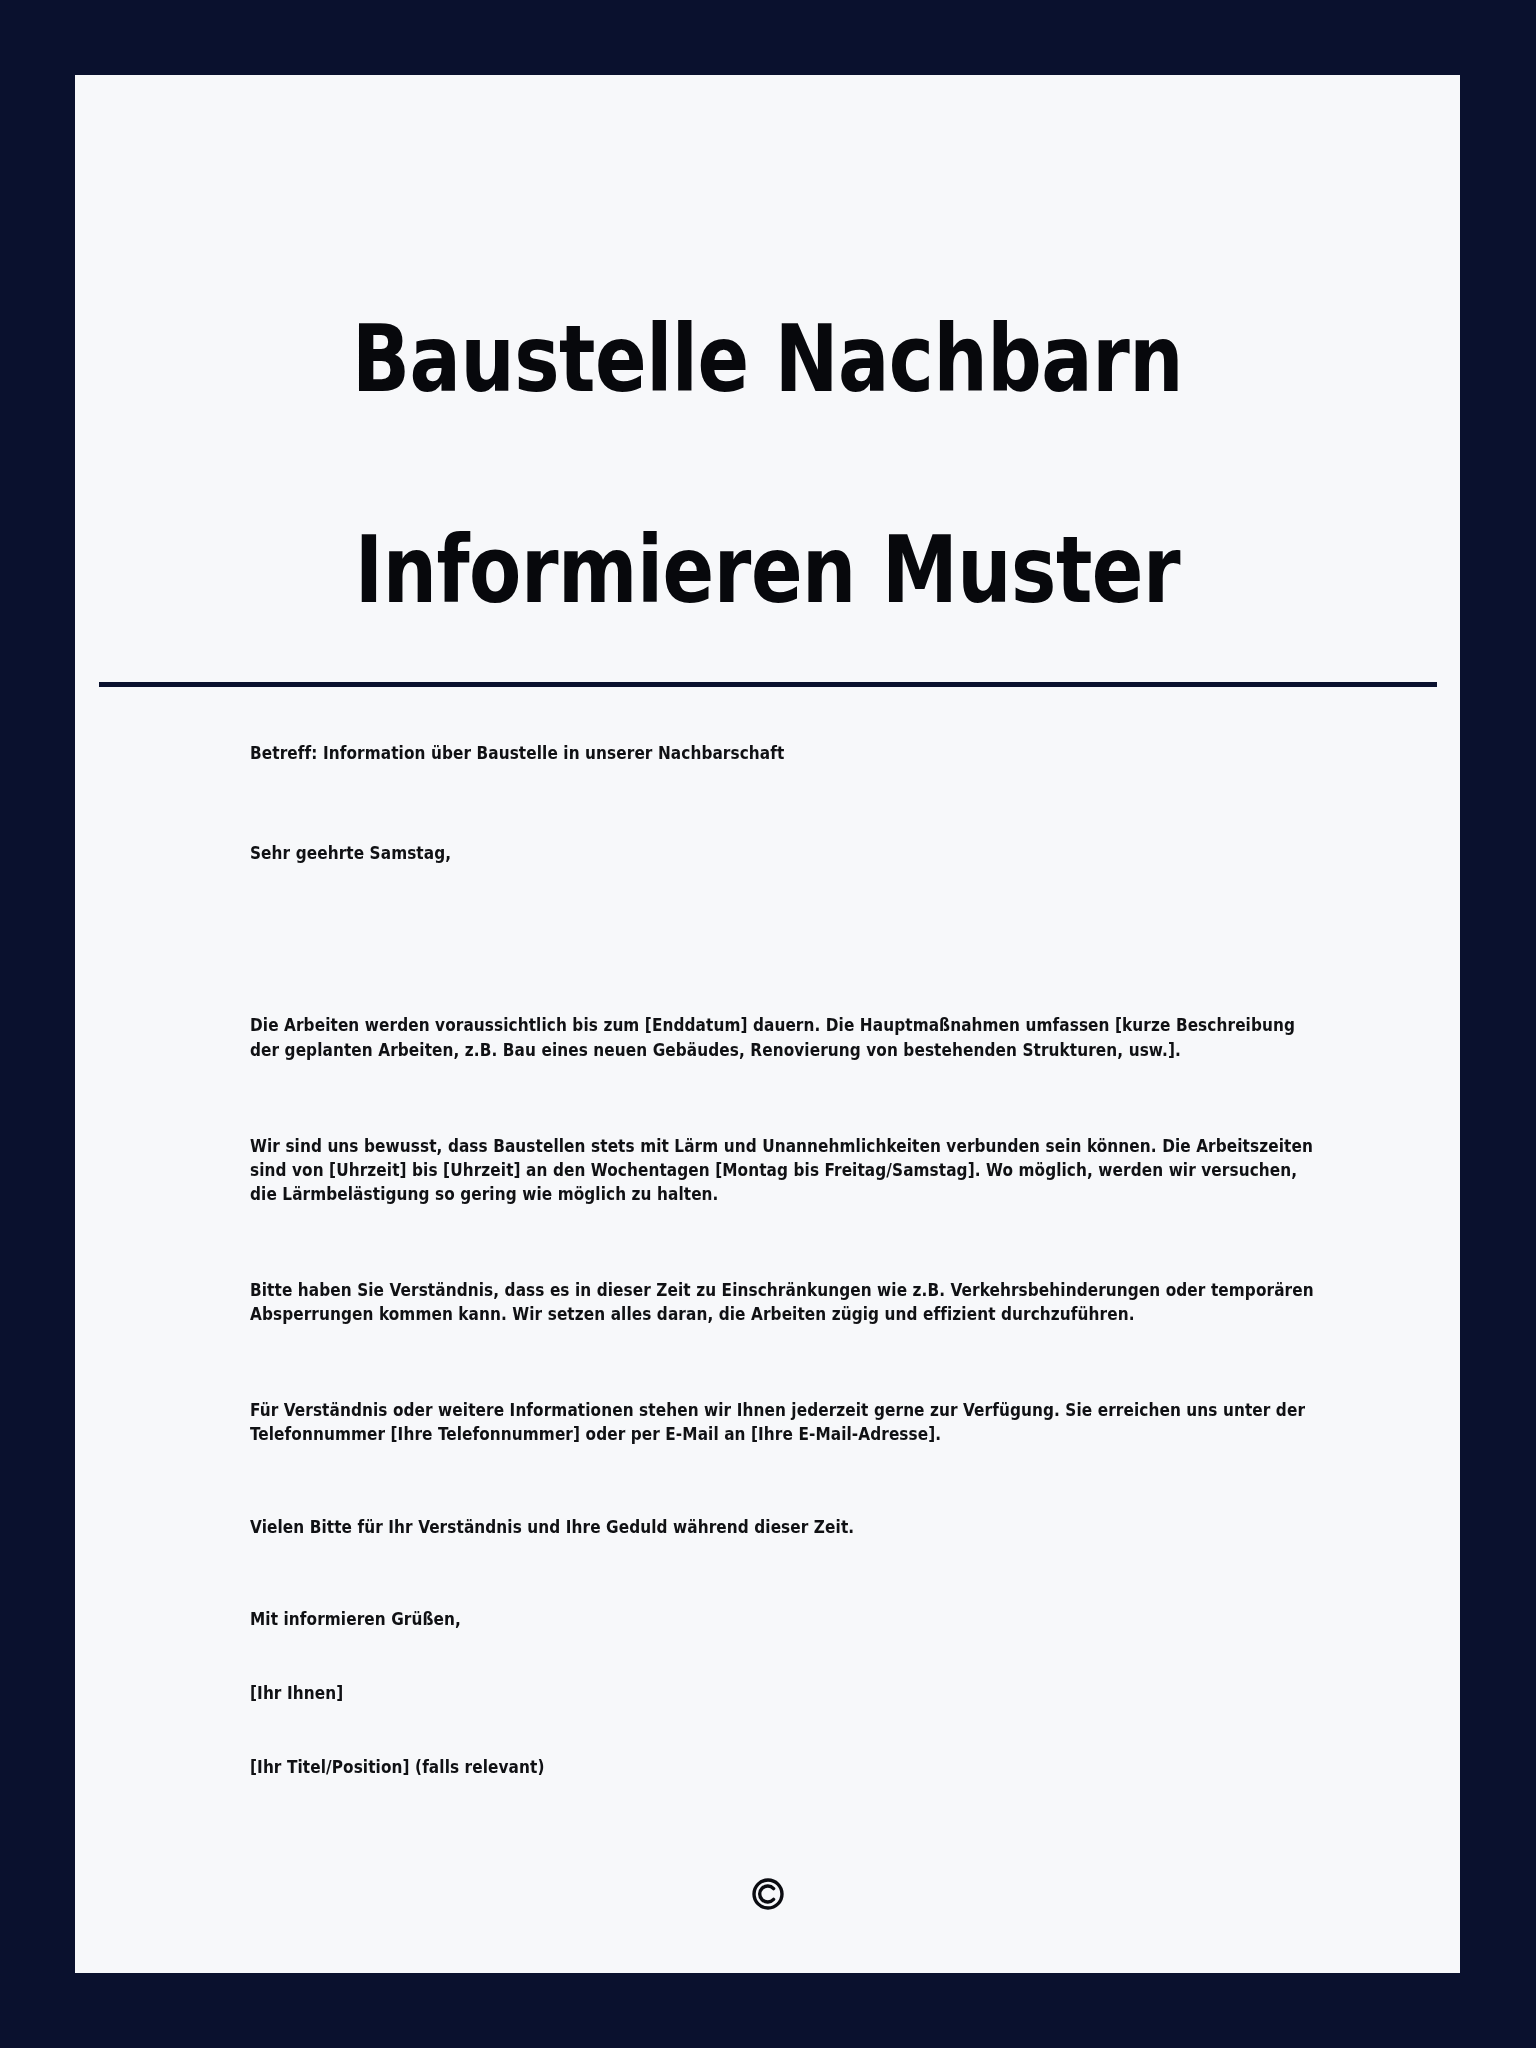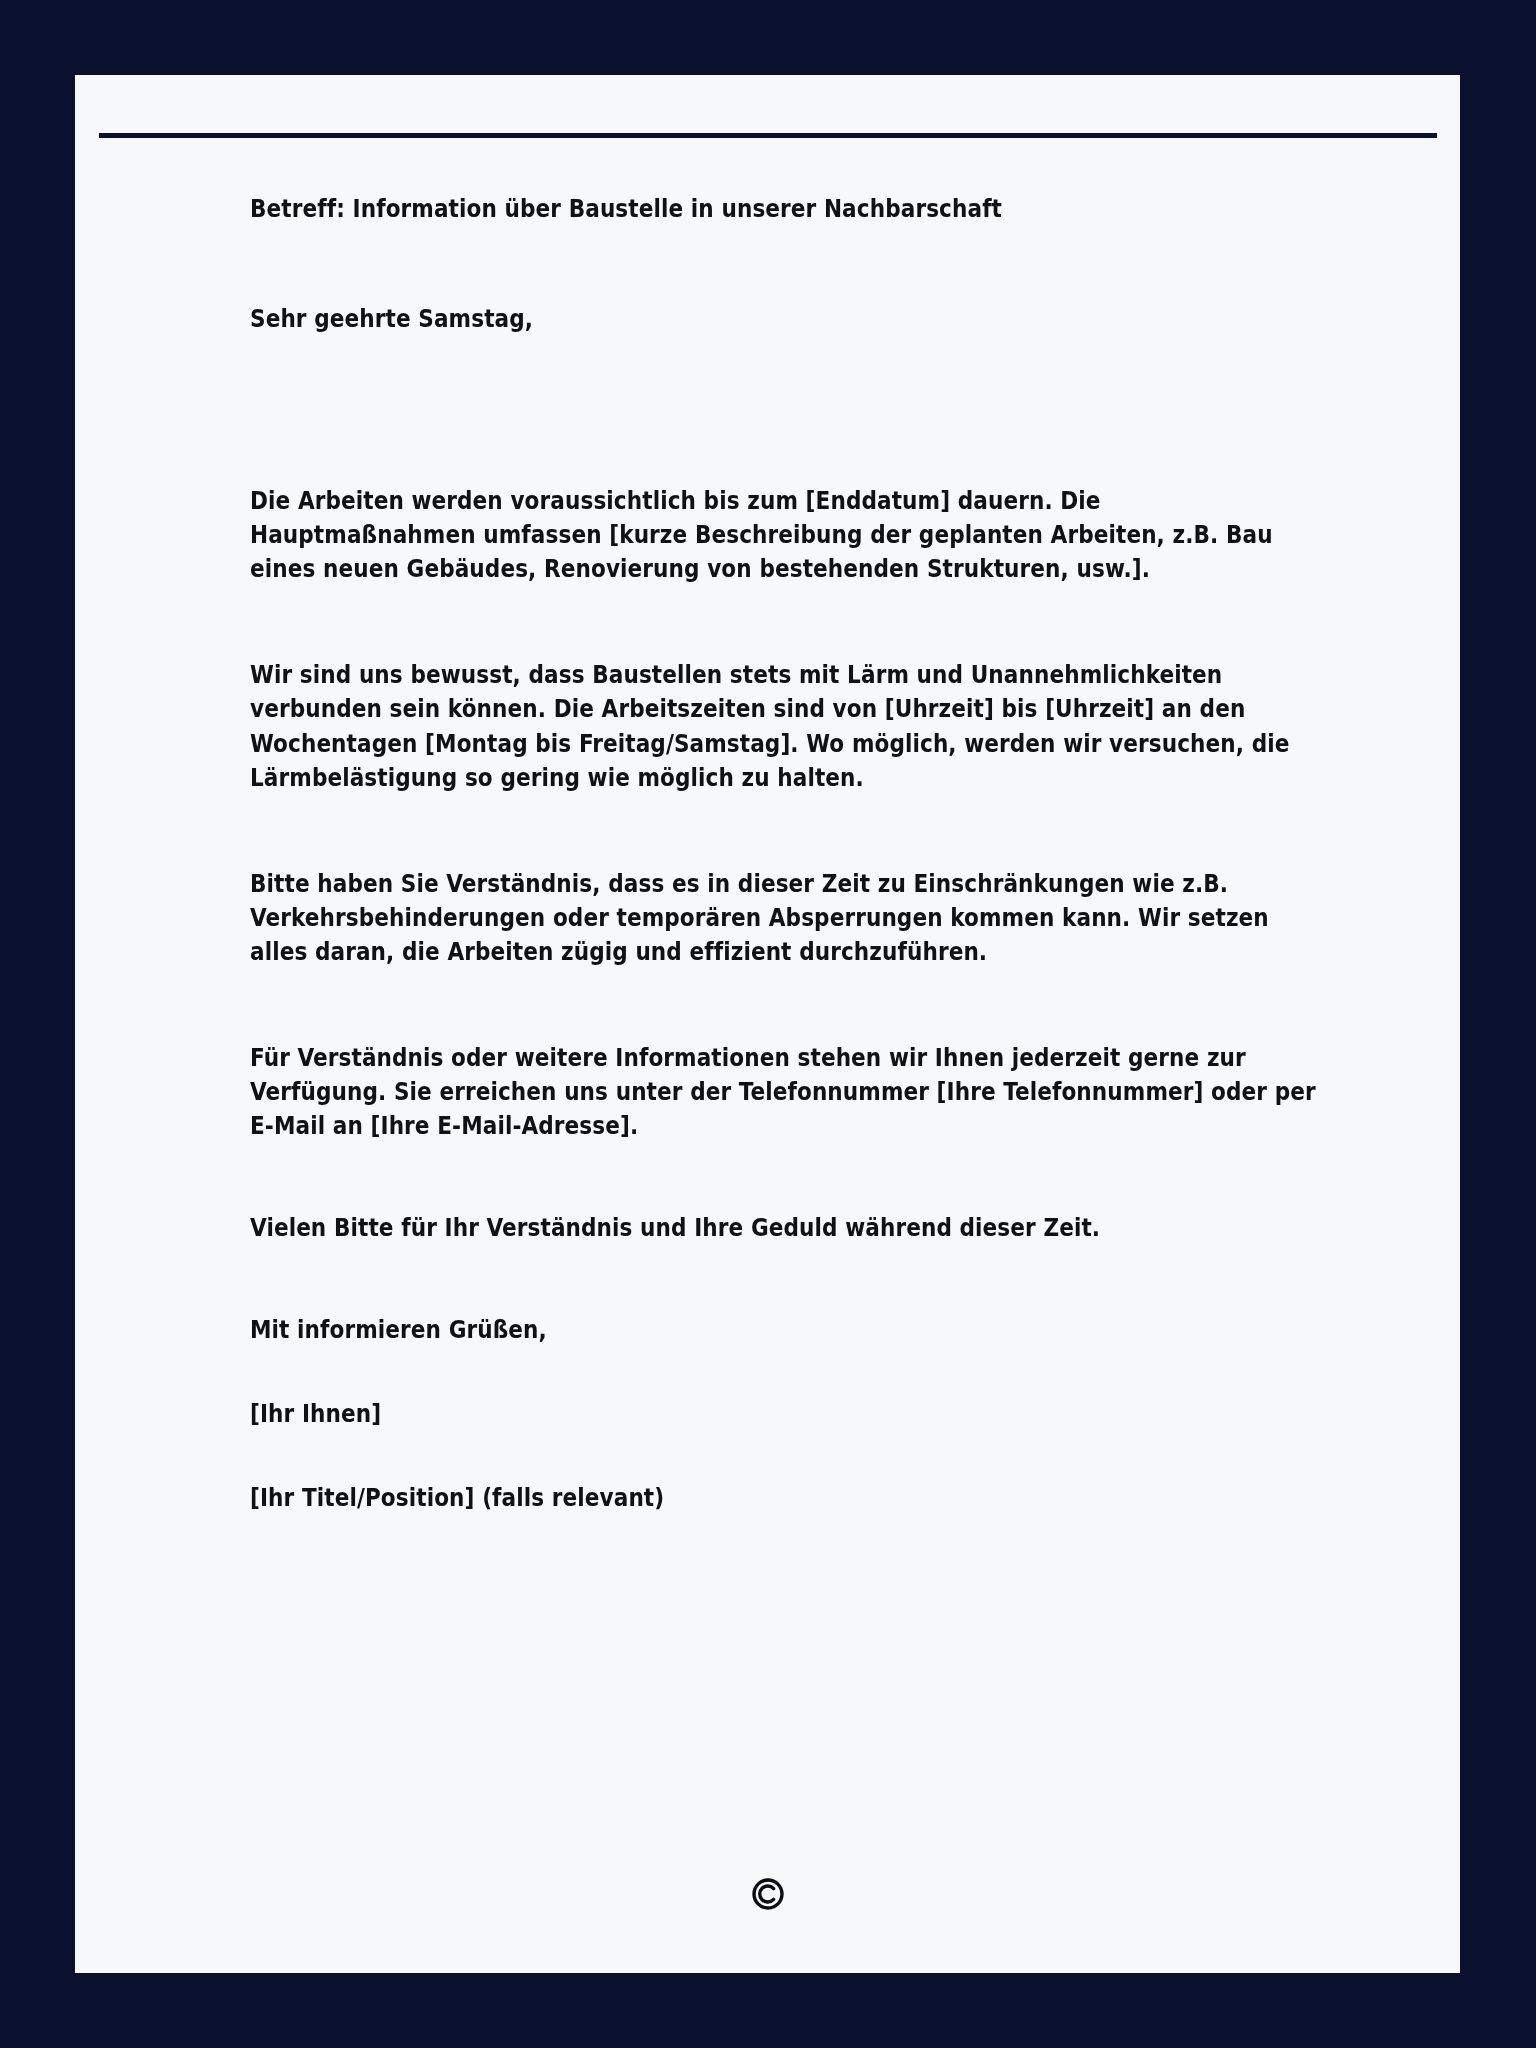--- a/index.html
+++ b/index.html
@@ -60,21 +60,21 @@
   
   .letter-body {
     padding: 0 0 0 175px;
     padding-right: 138px;
     margin-top: 54px;
   }
 
   .letter-line {
     font-family: "Liberation Sans Narrow", "DejaVu Sans Condensed", "Liberation Sans", sans-serif;
     font-weight: bold;
-    font-size: 24px;
+    font-size: 17px;
     line-height: 1.42;
     color: #101114;
     letter-spacing: 0.1px;
   }
 
   .gap-sm  { height: 76px; }
   .gap-md  { height: 72px; }
   .gap-lg  { height: 68px; }
   .gap-xs  { height: 50px; }
 
@@ -95,20 +95,26 @@
     display: block;
   }
 </style>
 </head>
 <body>
 
 <div class="page-canvas">
 
   <div class="document-sheet">
 
+    <div class="title-block">
+      <h1 class="doc-title">
+        <span>Baustelle Nachbarn</span><br>
+        <span>Informieren Muster</span>
+      </h1>
+    </div>
 
     <div class="title-rule"></div>
 
     <div class="letter-body">
 
       <p class="letter-line">Betreff: Information über Baustelle in unserer Nachbarschaft</p>
 
       <div class="gap-sm"></div>
 
       <p class="letter-line">Sehr geehrte Samstag,</p>

